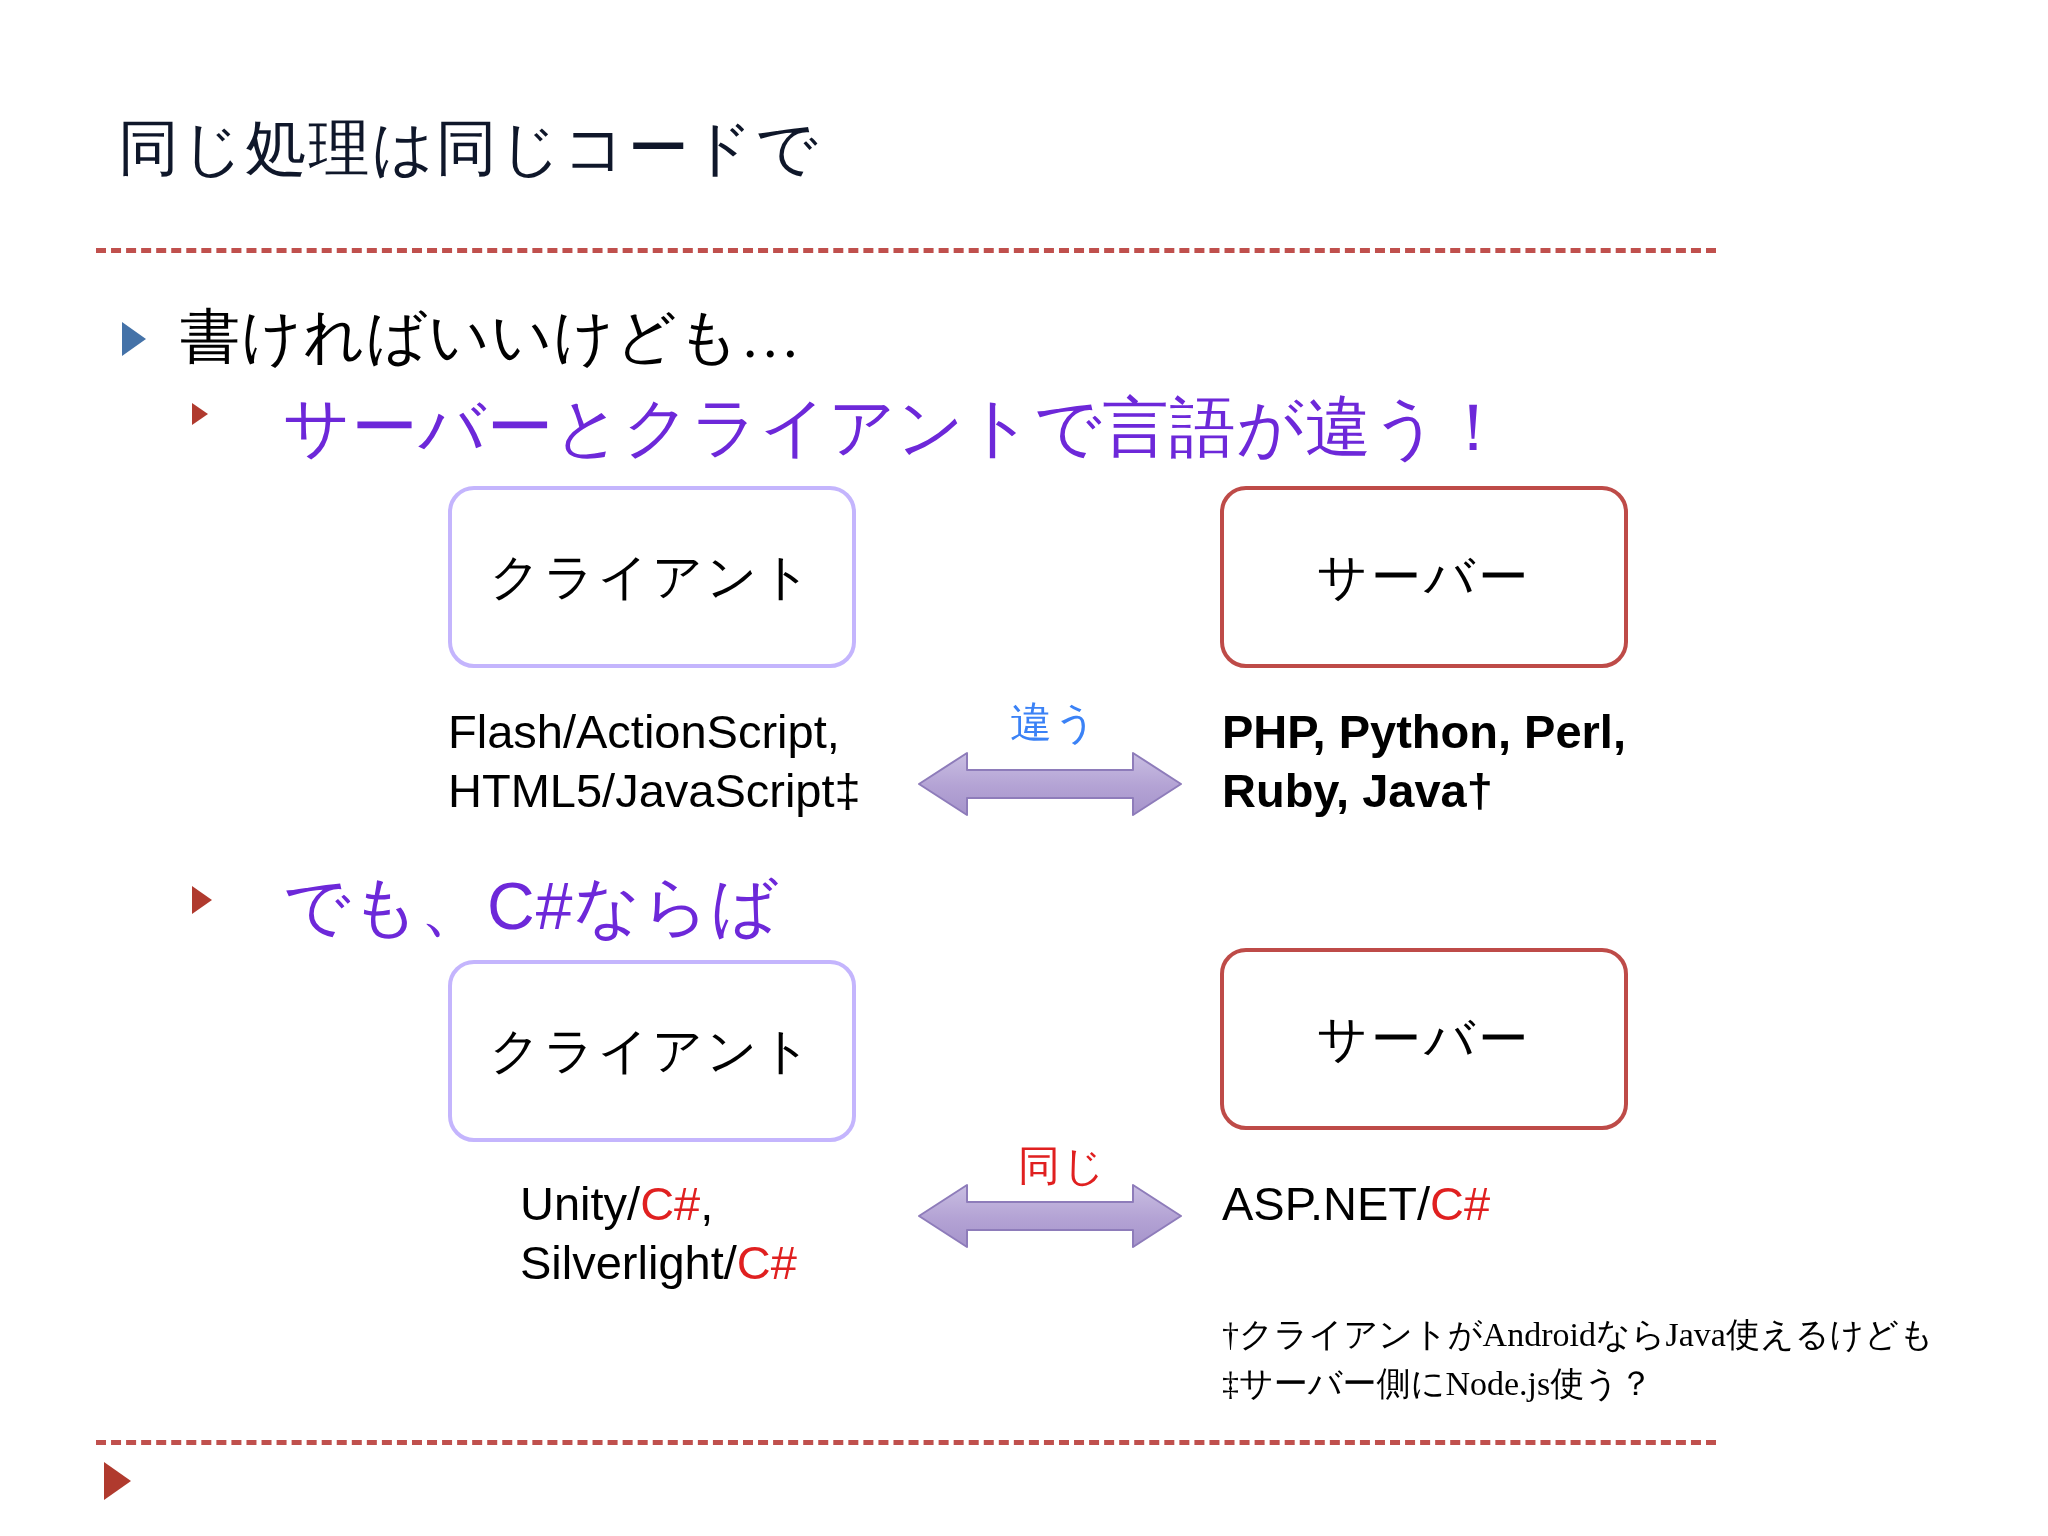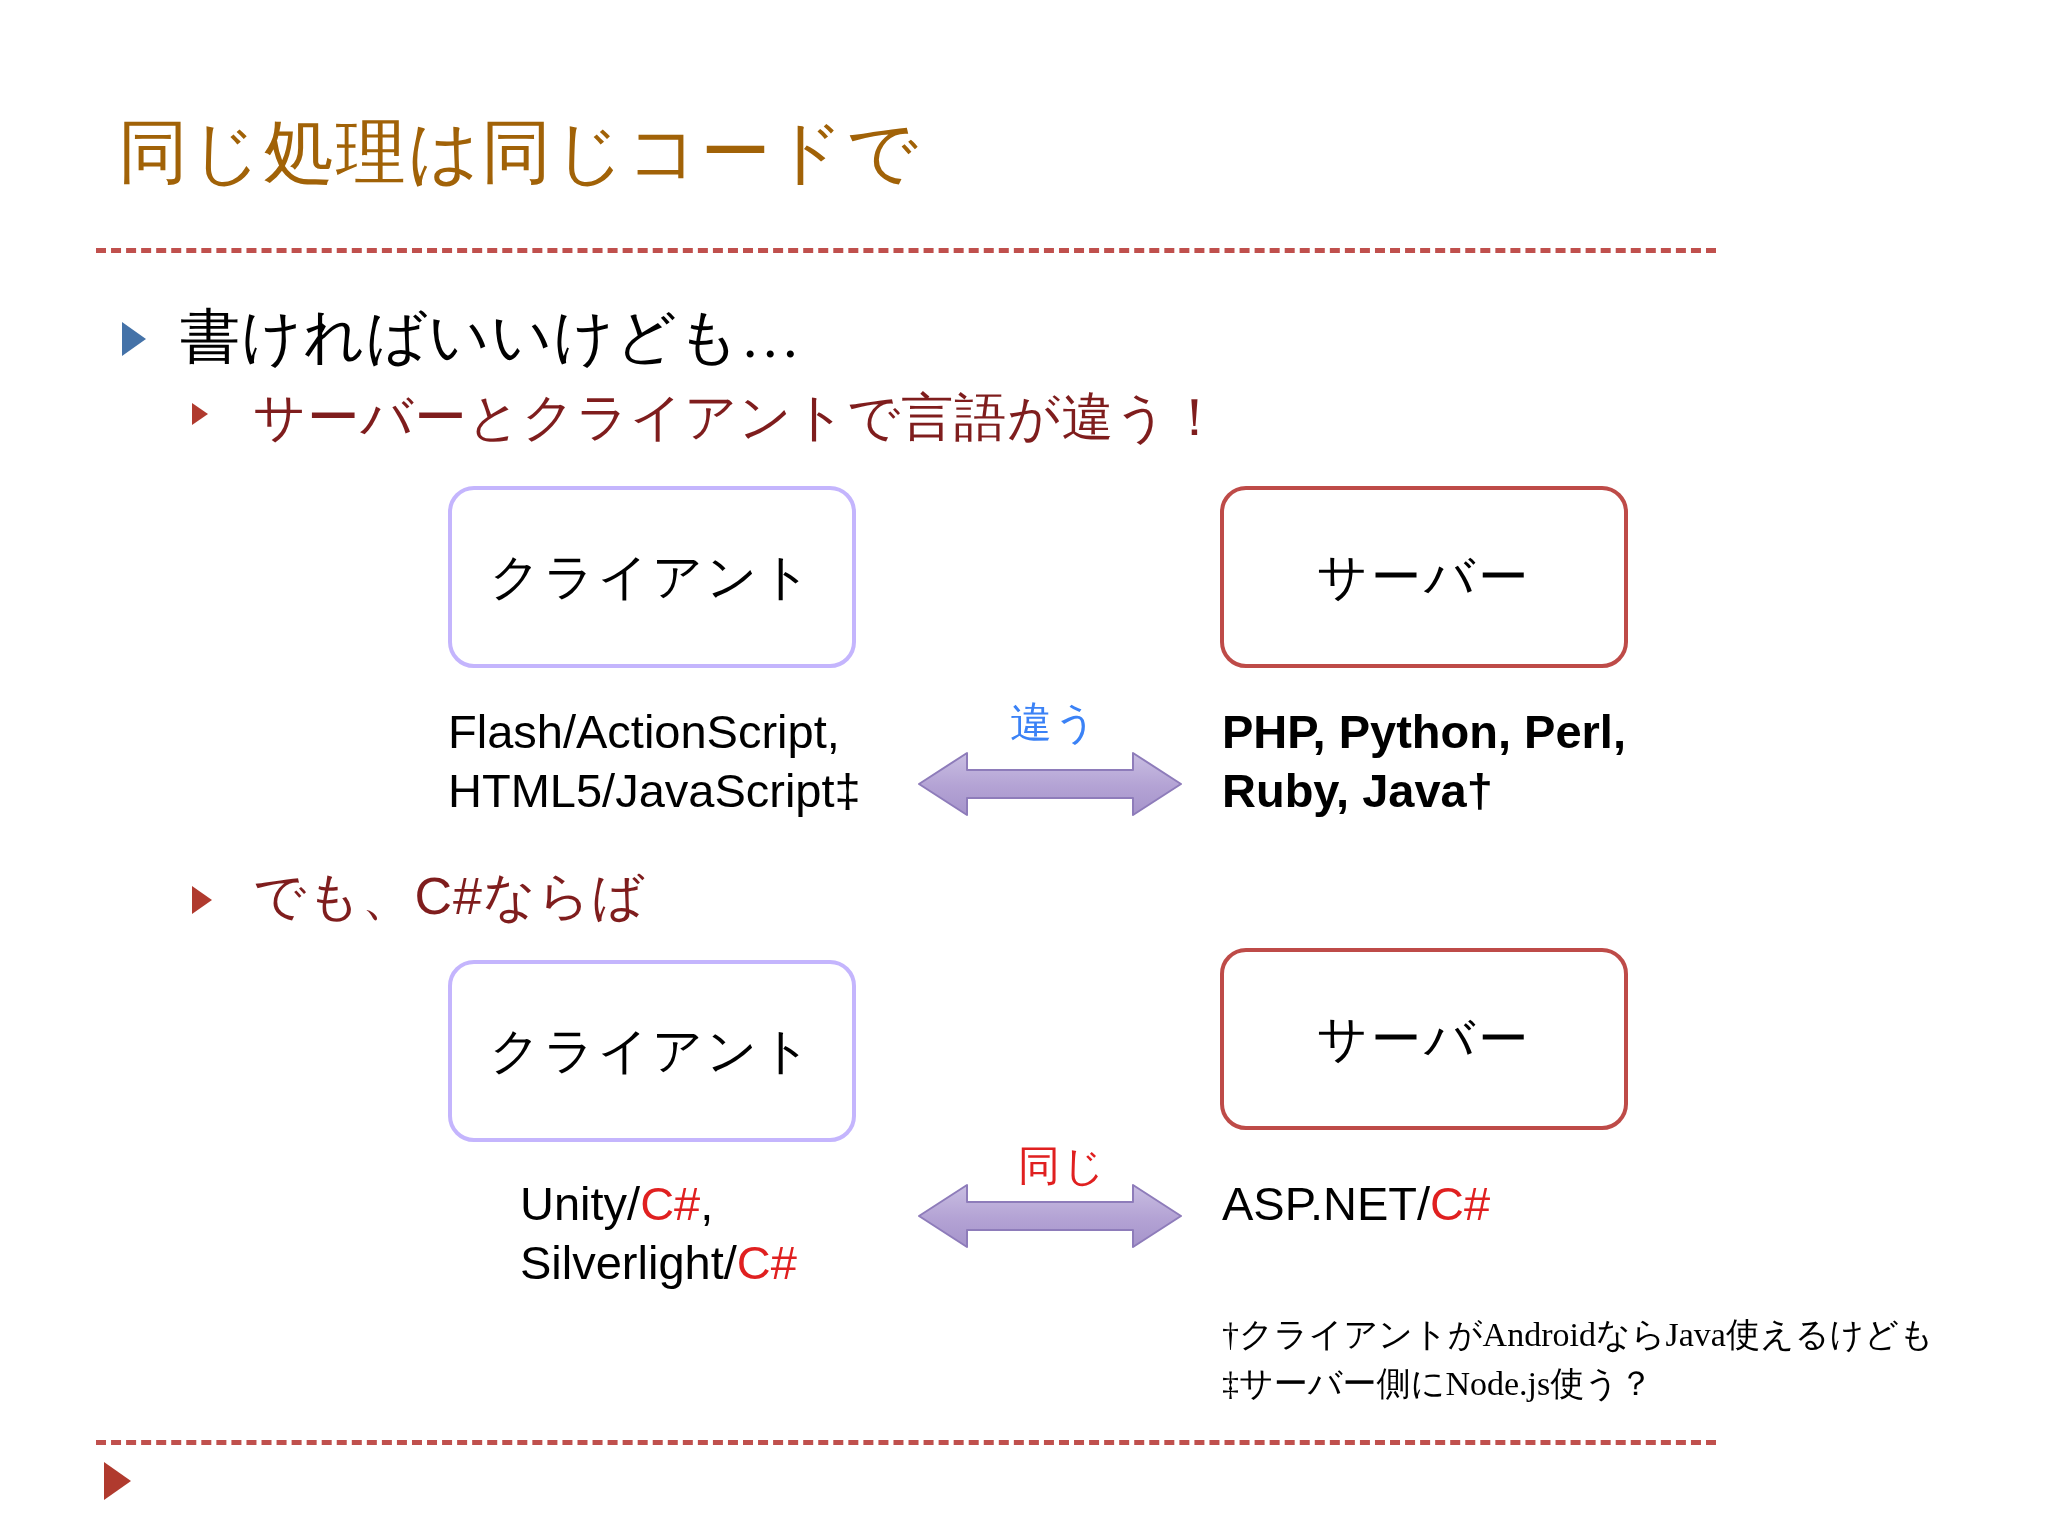--- a/index.html
+++ b/index.html
@@ -14,23 +14,23 @@
     overflow: hidden;
     font-family: "Liberation Serif", "DejaVu Serif", serif;
   }
 
   
   .slide-title {
     position: absolute;
     left: 118px;
     top: 118px;
     font-family: "Liberation Serif", "DejaVu Serif", serif;
-    font-size: 70px;
+    font-size: 61px;
     line-height: 1.0;
-    color: #a16207;
+    color: #0f172a;
     letter-spacing: 2px;
     white-space: nowrap;
   }
   .title-rule {
     position: absolute;
     left: 96px;
     top: 248px;
     width: 1620px;
     height: 0;
     border-top: 5px dashed #C0504D;
@@ -68,24 +68,25 @@
     position: absolute;
     font-family: "Liberation Serif", "DejaVu Serif", serif;
     font-size: 60px;
     color: #000000;
     white-space: nowrap;
     letter-spacing: 1px;
   }
   .b2-text {
     position: absolute;
     font-family: "Liberation Serif", "DejaVu Serif", serif;
-    font-size: 52px;
-    color: #7f1d1d;
+    font-size: 66px;
+    color: #6d28d9;
     white-space: nowrap;
     letter-spacing: 1px;
+    margin-left: 30px;
   }
 
   
   .node-box {
     position: absolute;
     border-radius: 26px;
     background: #ffffff;
     display: flex;
     align-items: center;
     justify-content: center;

